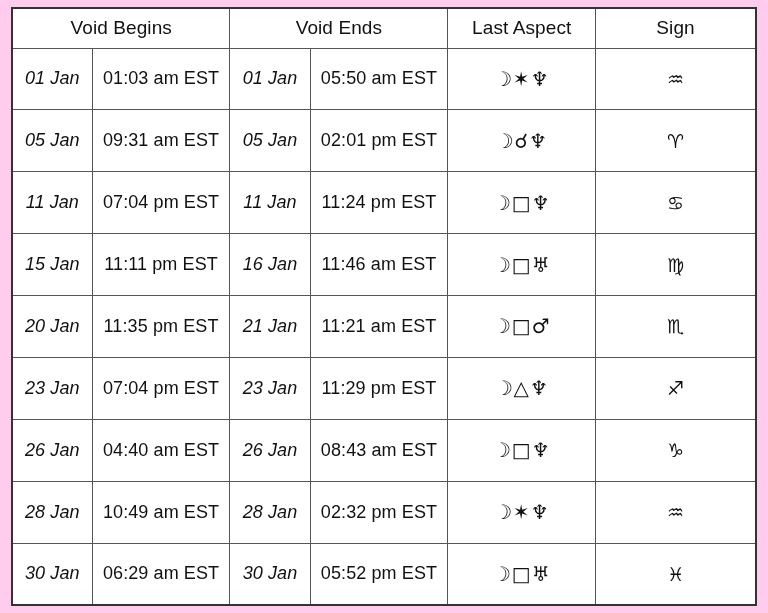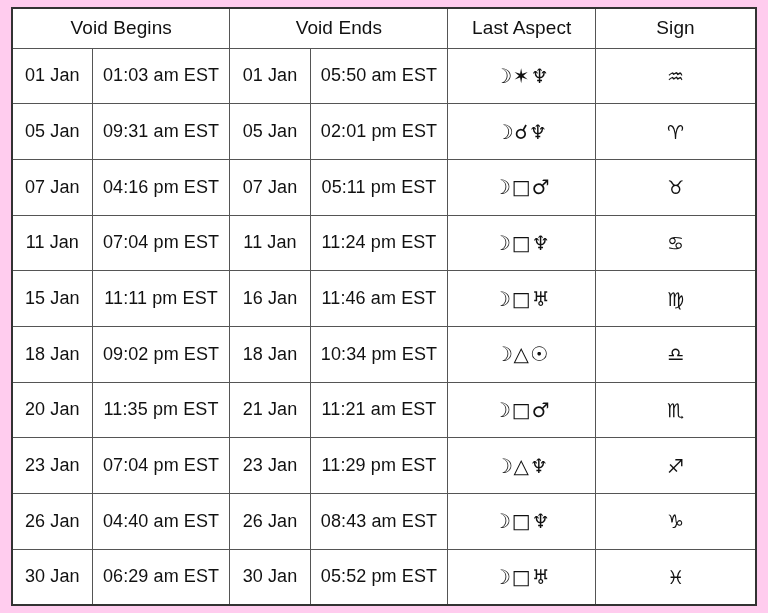--- a/index.html
+++ b/index.html
@@ -42,21 +42,21 @@
   thead th {
     font-size: 19px;
     height: 40px;
     letter-spacing: 0.1px;
   }
   tbody td {
     font-size: 18px;
     height: 39px;
     letter-spacing: 0.1px;
   }
-  td.date-cell { width: 64px; }
+  td.date-cell { width: 64px; font-style: italic; }
   td.time-cell { width: 110px; }
   td.aspect-cell {
     font-size: 20px;
     letter-spacing: 1px;
     font-family: "DejaVu Sans", sans-serif;
   }
   td.sign-cell {
     font-size: 19px;
     font-family: "DejaVu Sans", sans-serif;
   }
@@ -97,50 +97,34 @@
         </tr>
         <tr>
           <td class="date-cell">05 Jan</td>
           <td class="time-cell">09:31 am EST</td>
           <td class="date-cell">05 Jan</td>
           <td class="time-cell">02:01 pm EST</td>
           <td class="aspect-cell">☽☌♆</td>
           <td class="sign-cell">♈</td>
         </tr>
         <tr>
-          <td class="date-cell">07 Jan</td>
-          <td class="time-cell">04:16 pm EST</td>
-          <td class="date-cell">07 Jan</td>
-          <td class="time-cell">05:11 pm EST</td>
-          <td class="aspect-cell">☽□♂</td>
-          <td class="sign-cell">♉</td>
-        </tr>
-        <tr>
           <td class="date-cell">11 Jan</td>
           <td class="time-cell">07:04 pm EST</td>
           <td class="date-cell">11 Jan</td>
           <td class="time-cell">11:24 pm EST</td>
           <td class="aspect-cell">☽□♆</td>
           <td class="sign-cell">♋</td>
         </tr>
         <tr>
           <td class="date-cell">15 Jan</td>
           <td class="time-cell">11:11 pm EST</td>
           <td class="date-cell">16 Jan</td>
           <td class="time-cell">11:46 am EST</td>
           <td class="aspect-cell">☽□♅</td>
           <td class="sign-cell">♍</td>
-        </tr>
-        <tr>
-          <td class="date-cell">18 Jan</td>
-          <td class="time-cell">09:02 pm EST</td>
-          <td class="date-cell">18 Jan</td>
-          <td class="time-cell">10:34 pm EST</td>
-          <td class="aspect-cell">☽△☉</td>
-          <td class="sign-cell">♎</td>
         </tr>
         <tr>
           <td class="date-cell">20 Jan</td>
           <td class="time-cell">11:35 pm EST</td>
           <td class="date-cell">21 Jan</td>
           <td class="time-cell">11:21 am EST</td>
           <td class="aspect-cell">☽□♂</td>
           <td class="sign-cell">♏</td>
         </tr>
         <tr>
@@ -153,20 +137,28 @@
         </tr>
         <tr>
           <td class="date-cell">26 Jan</td>
           <td class="time-cell">04:40 am EST</td>
           <td class="date-cell">26 Jan</td>
           <td class="time-cell">08:43 am EST</td>
           <td class="aspect-cell">☽□♆</td>
           <td class="sign-cell">♑</td>
         </tr>
         <tr>
+          <td class="date-cell">28 Jan</td>
+          <td class="time-cell">10:49 am EST</td>
+          <td class="date-cell">28 Jan</td>
+          <td class="time-cell">02:32 pm EST</td>
+          <td class="aspect-cell">☽✶♆</td>
+          <td class="sign-cell">♒</td>
+        </tr>
+        <tr>
           <td class="date-cell">30 Jan</td>
           <td class="time-cell">06:29 am EST</td>
           <td class="date-cell">30 Jan</td>
           <td class="time-cell">05:52 pm EST</td>
           <td class="aspect-cell">☽□♅</td>
           <td class="sign-cell">♓</td>
         </tr>
       </tbody>
   </table>
 </div>

